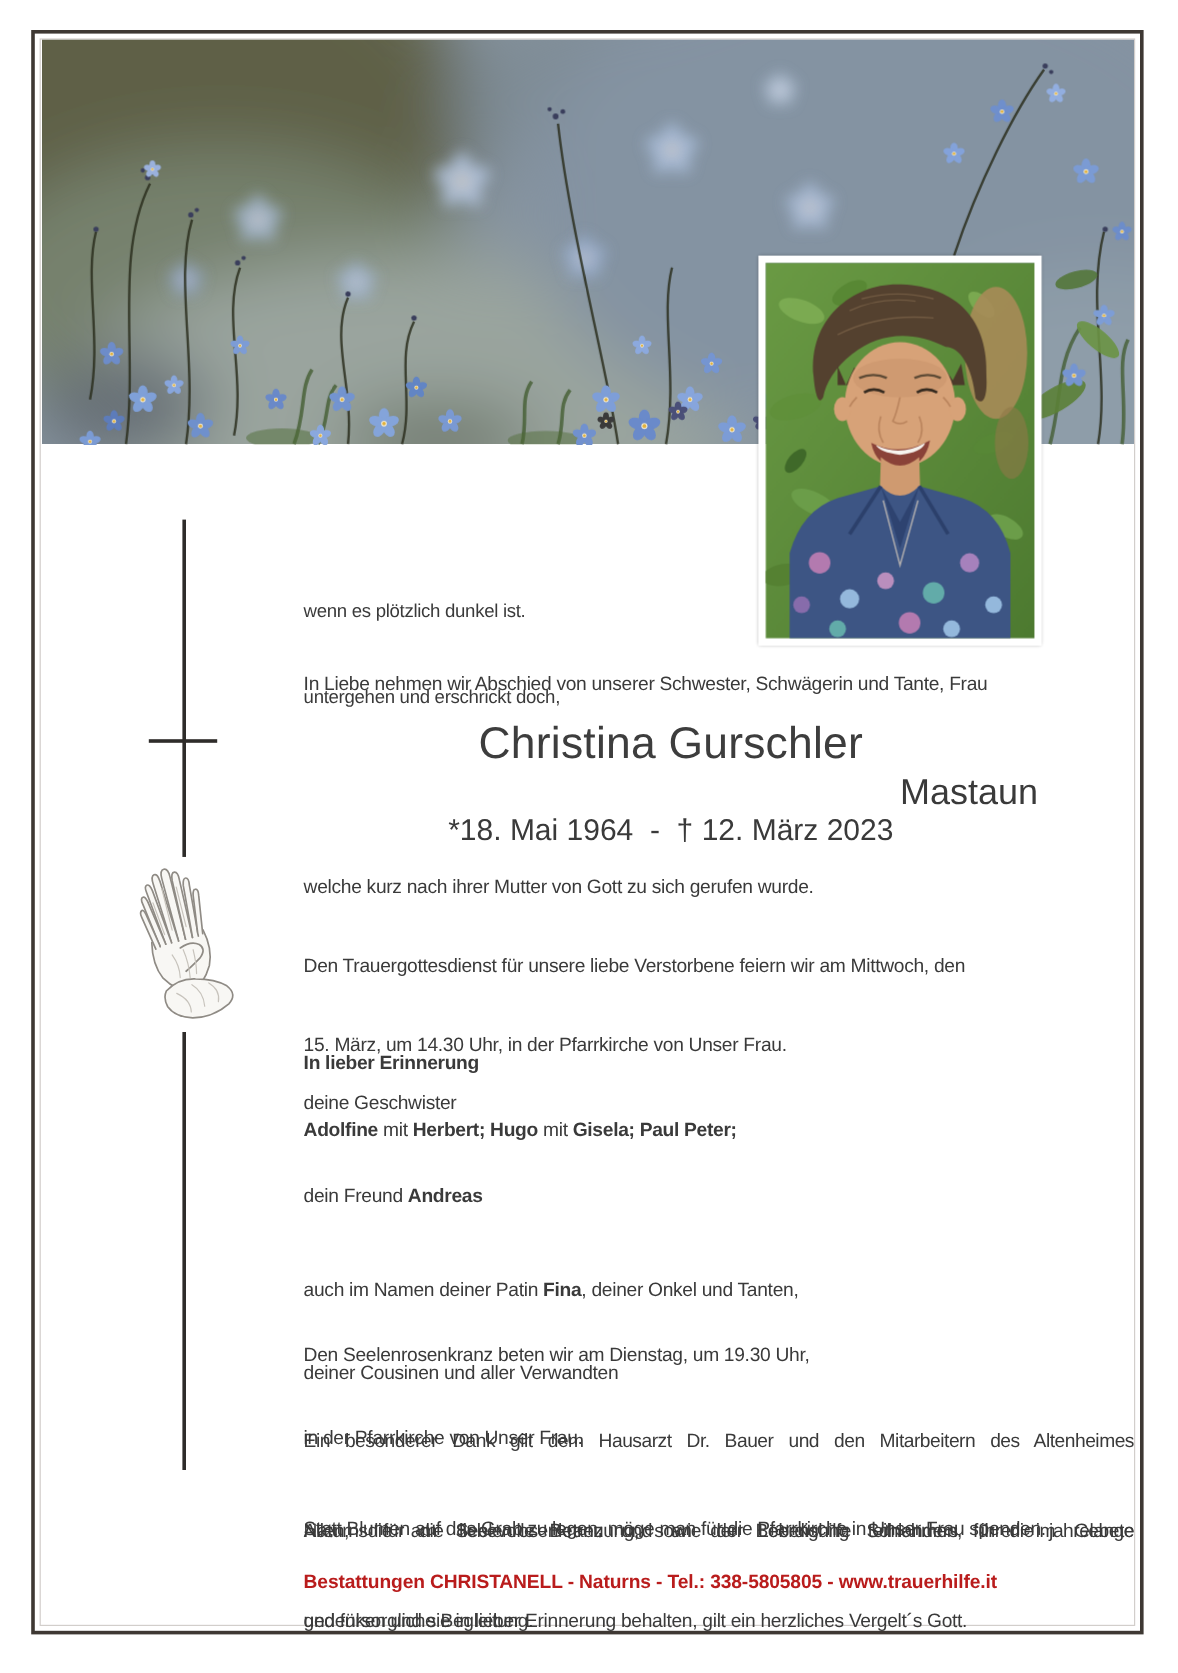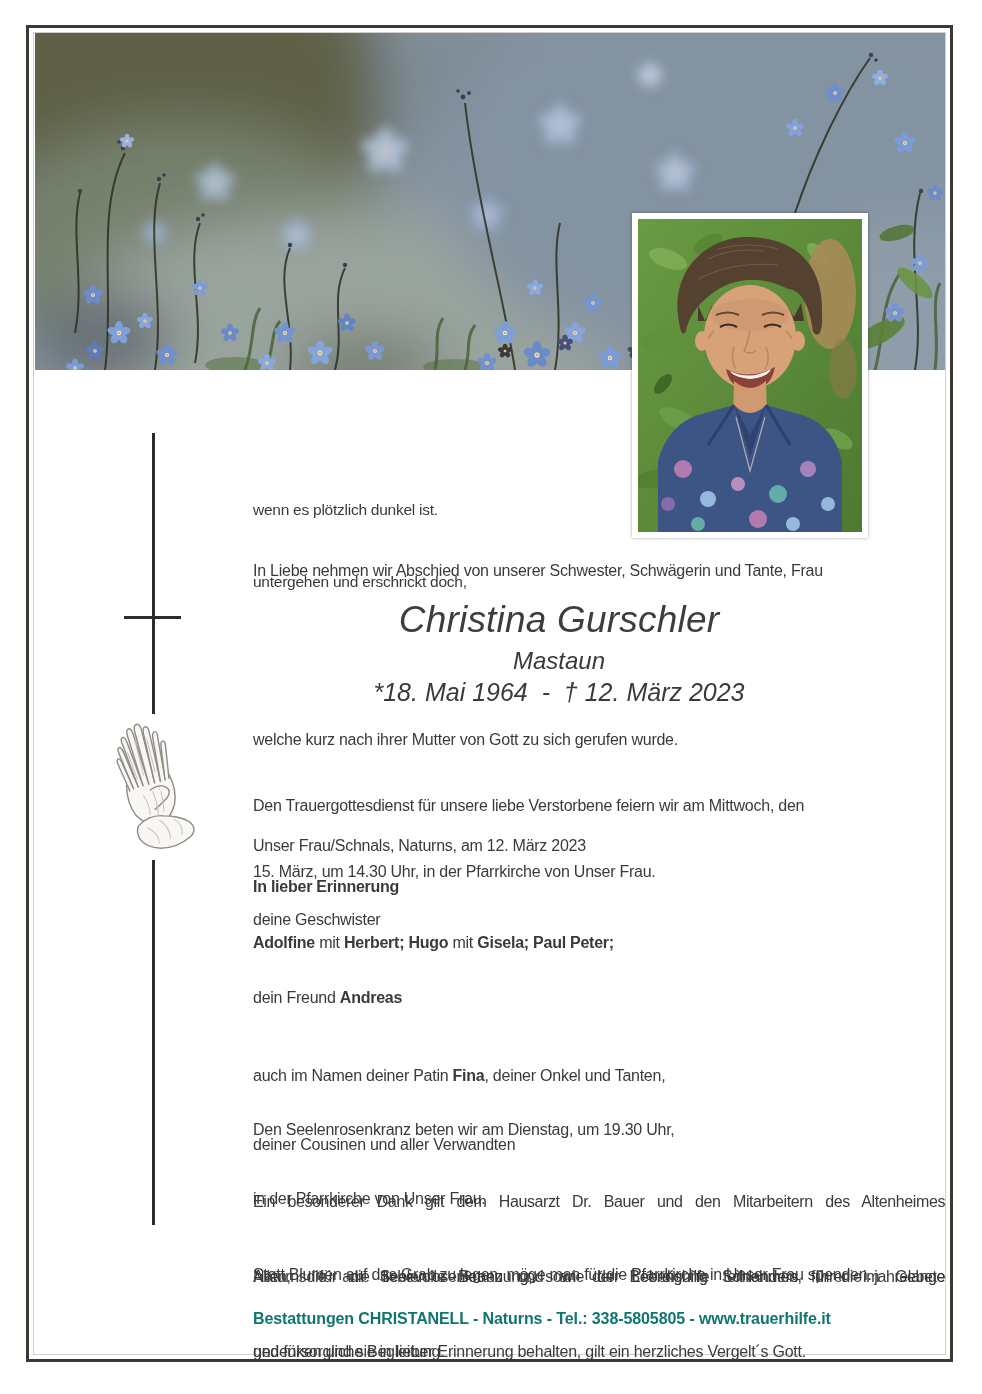--- a/index.html
+++ b/index.html
@@ -21,25 +21,25 @@
   .hands{position:absolute;left:90px;top:714px;width:122px;height:146px;}
   
   .t{position:absolute;left:253px;width:692px;font-size:16px;line-height:22px;
      letter-spacing:-0.25px;color:#3a3a3a;white-space:pre-wrap;}
   .nw{white-space:nowrap;}
   .b{font-weight:bold;}
   .small{font-size:15.5px;line-height:24px;}
   .lh23{line-height:23px;}
   .lh25{line-height:25px;}
   .j{text-align:justify;text-align-last:justify;letter-spacing:-0.4px;max-height:25px;overflow:hidden;}
-  .name-wrap{position:absolute;left:253px;width:612px;text-align:center;font-style:italic;}
+  .name-wrap{position:absolute;left:253px;width:612px;text-align:center;}
   .name{font-size:37px;line-height:44px;color:#3d3d3d;letter-spacing:0.2px;}
-  .subname{font-size:24px;line-height:26px;}
+  .subname{font-size:30px;line-height:26px;text-align:right;}
   .dates{font-size:25px;line-height:24px;white-space:pre;}
-  .footer{font-weight:bold;color:#0f766e;letter-spacing:-0.1px;}
+  .footer{font-weight:bold;color:#b91c1c;letter-spacing:-0.1px;}
 </style>
 </head>
 <body>
 
 <div id="page">
 
   <div class="frame">
     <div class="frame-inner"></div>
   </div>
 
@@ -304,21 +304,20 @@
   <div class="name-wrap subname" style="top:648px">Mastaun</div>
   <div class="name-wrap dates" style="top:680px">*18. Mai 1964  -  † 12. März 2023</div>
 
   <div class="t nw" style="top:729px">welche kurz nach ihrer Mutter von Gott zu sich gerufen wurde.</div>
 
   <div class="t" style="top:751px">
     <div class="nw">Den Trauergottesdienst für unsere liebe Verstorbene feiern wir am Mittwoch, den</div>
     <div class="nw">15. März, um 14.30 Uhr, in der Pfarrkirche von Unser Frau.</div>
   </div>
 
-  <div class="t nw" style="top:835px">Unser Frau/Schnals, Naturns, am 12. März 2023</div>
 
   <div class="t nw" style="top:909px">deine Geschwister</div>
   <div class="t b nw" style="top:876px">In lieber Erinnerung</div>
 
   <div class="t nw" style="top:932px"><span class="b">Adolfine</span><span> mit </span><span class="b">Herbert;</span><span>  </span><span class="b">Hugo</span><span> mit </span><span class="b">Gisela;</span><span>  </span><span class="b">Paul Peter;</span></div>
 
 
   <div class="t nw" style="top:987px"><span>dein Freund  </span><span class="b">Andreas</span></div>
 
   <div class="t lh23" style="top:1018px">

